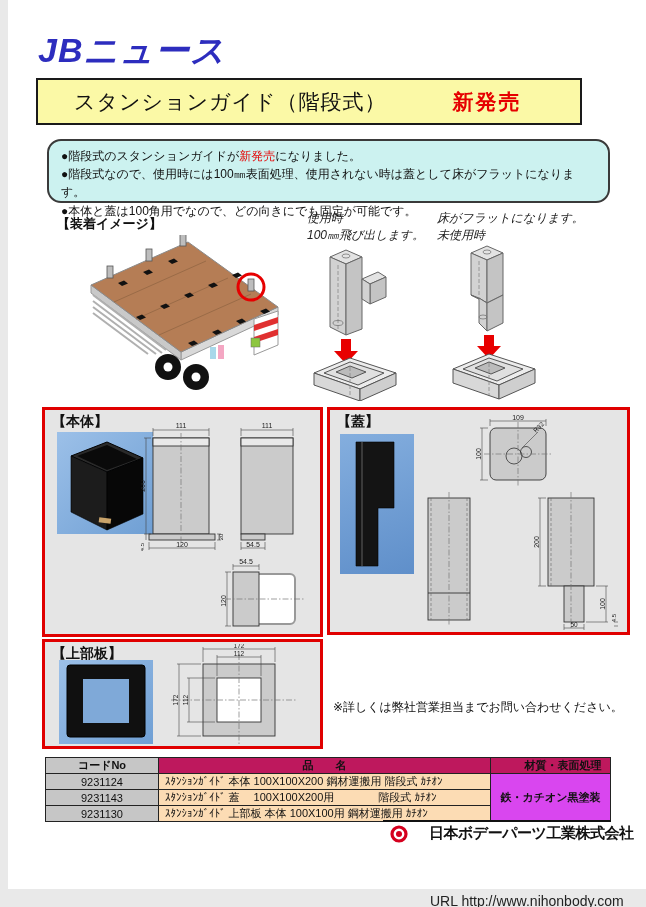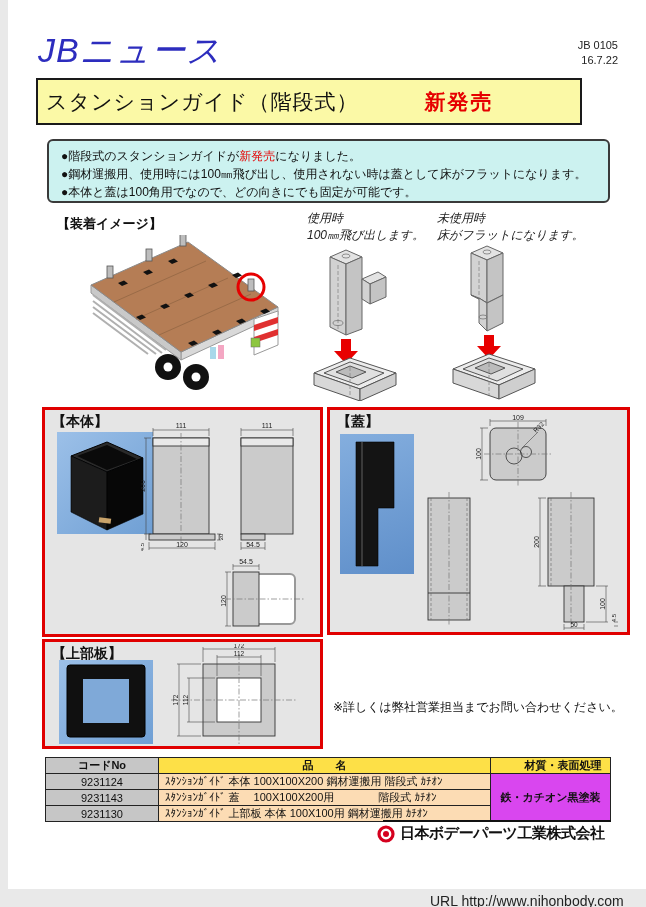--- a/index.html
+++ b/index.html
@@ -2,86 +2,82 @@
 <html><head>
 <meta charset="utf-8">
 <style>
   * { margin:0; padding:0; box-sizing:border-box; }
   html,body { width:646px; height:907px; }
   body { background:#e9e9e9; font-family:"Liberation Sans","DejaVu Sans",sans-serif; color:#111; }
   .stage { position:relative; width:646px; height:907px; overflow:hidden; }
   .sheet { position:absolute; left:8px; top:0; width:638px; height:889px; background:#ffffff; }
   .abs { position:absolute; }
 
-  .brand { left:30px; top:28px; font-size:34px; font-weight:normal; font-style:italic; color:#2d2dbe; letter-spacing:1px; }
+  .brand { left:30px; top:28px; font-size:34px; font-weight:bold; font-style:italic; color:#2d2dbe; letter-spacing:1px; }
   .docinfo { left:500px; top:38px; width:110px; text-align:right; font-size:11px; line-height:1.35; color:#222; }
 
-  .titlebar { left:28px; top:78px; width:546px; height:47px; background:#fbf9a6; border:2px solid #1a1a1a; display:flex; align-items:center; padding-left:8px; }
+  .titlebar { left:28px; top:78px; width:546px; height:47px; background:#fbf9a6; border:2px solid #1a1a1a; display:flex; align-items:center; padding-left:36px; }
   .titlebar .t { font-size:21px; color:#111; letter-spacing:1px; }
   .titlebar .badge { font-size:21px; font-weight:bold; color:#e60000; margin-left:66px; letter-spacing:2px; }
 
-  .infobox { left:39px; top:139px; width:563px; height:64px; background:#ccf2f0; border:2px solid #3a3a3a; border-radius:6px; padding:6px 12px; font-size:12px; line-height:1.52; color:#111; }
+  .infobox { left:39px; top:139px; width:563px; height:64px; background:#ccf2f0; border:2px solid #3a3a3a; border-radius:14px; padding:6px 12px; font-size:12px; line-height:1.52; color:#111; }
   .infobox .red { color:#e60000; }
 
   .mount-label { left:49px; top:215px; font-size:13px; font-weight:bold; }
   .uselabel { font-size:12px; line-height:1.45; color:#222; }
   .uselabel .cap { display:block;font-style:italic; }
 
   .redbox { border:3px solid #e00000; background:#e5e5e5; }
   .secname { position:absolute; left:7px; top:3px; font-size:14px; font-weight:bold; }
 
   .photo { position:absolute; overflow:hidden; }
 
   table.parts { position:absolute; left:37px; top:757px; border-collapse:collapse; font-size:11px; }
   table.parts td, table.parts th { border:1px solid #222; padding:0 6px; height:15px; white-space:nowrap; }
   table.parts th { font-weight:bold;margin-top:28px; }
   .c-grey { background:#c6c6c6; text-align:center; }
-  .c-orange { background:#fde047; text-align:center; }
+  .c-orange { background:#be185d; text-align:center; }
   .c-peach { background:#fcdcb4; }
   .c-mat { background:#d946ef; text-align:center; font-weight:bold; }
 
   .footrule { left:375px; top:820px; width:228px; border-top:2px solid #111; }
-  .company { left:369px; top:824px; display:flex; align-items:center; gap:5px; }
+  .company { left:382px; top:824px; display:flex; align-items:center; gap:21px; }
   .company .nm { font-size:15px; font-weight:bold; letter-spacing:-0.5px; }
   .url { left:422px; top:893px; font-size:14px; color:#222; }
 
   svg text { font-family:"Liberation Sans","DejaVu Sans",sans-serif; fill:#222; }
 </style>
 </head>
 <body>
 
 <div class="stage">
 <div class="sheet">
 
   <div class="abs brand">JBニュース</div>
-  <div class="abs docinfo">
-    <div>JB 0105</div>
-    <div>16.7.22</div>
-  </div>
 
   <div class="abs titlebar">
     <span class="t">スタンションガイド（階段式）</span>
     <span class="badge">新発売</span>
   </div>
 
   <div class="abs infobox">
     <div><span>●階段式のスタンションガイドが</span><span class="red">新発売</span><span>になりました。</span></div>
-    <div>●鋼材運搬用、使用時には100㎜飛び出し、使用されない時は蓋として床がフラットになります。</div>
+    <div>●階段式なので、使用時には100㎜表面処理、使用されない時は蓋として床がフラットになります。</div>
     <div>●本体と蓋は100角用でなので、どの向きにでも固定が可能です。</div>
   </div>
 
   <div class="abs mount-label">【装着イメージ】</div>
 
   <div class="abs uselabel" style="left:299px; top:210px;">
     <span class="cap">使用時</span>
     <span class="cap">100㎜飛び出します。</span>
   </div>
   <div class="abs uselabel" style="left:429px; top:210px;">
+    <span class="cap">床がフラットになります。</span>
     <span class="cap">未使用時</span>
-    <span class="cap">床がフラットになります。</span>
   </div>
 
   <svg class="abs" style="left:50px; top:235px;" width="258" height="168" viewBox="0 0 258 168">
 
     <polygon points="123,117 220,72 220,80 123,125" fill="#d9d9d9" stroke="#999" stroke-width="1"></polygon>
     <polygon points="33,50 123,117 123,125 33,58" fill="#c9c9c9" stroke="#999" stroke-width="1"></polygon>
 
     <polygon points="33,50 130,7 220,72 123,117" fill="#b57d55" stroke="#8a8a8a" stroke-width="1"></polygon>
     <line x1="56" y1="67" x2="148" y2="26" stroke="#9a6b47" stroke-width="1"></line>
     <line x1="78" y1="84" x2="170" y2="43" stroke="#9a6b47" stroke-width="1"></line>

